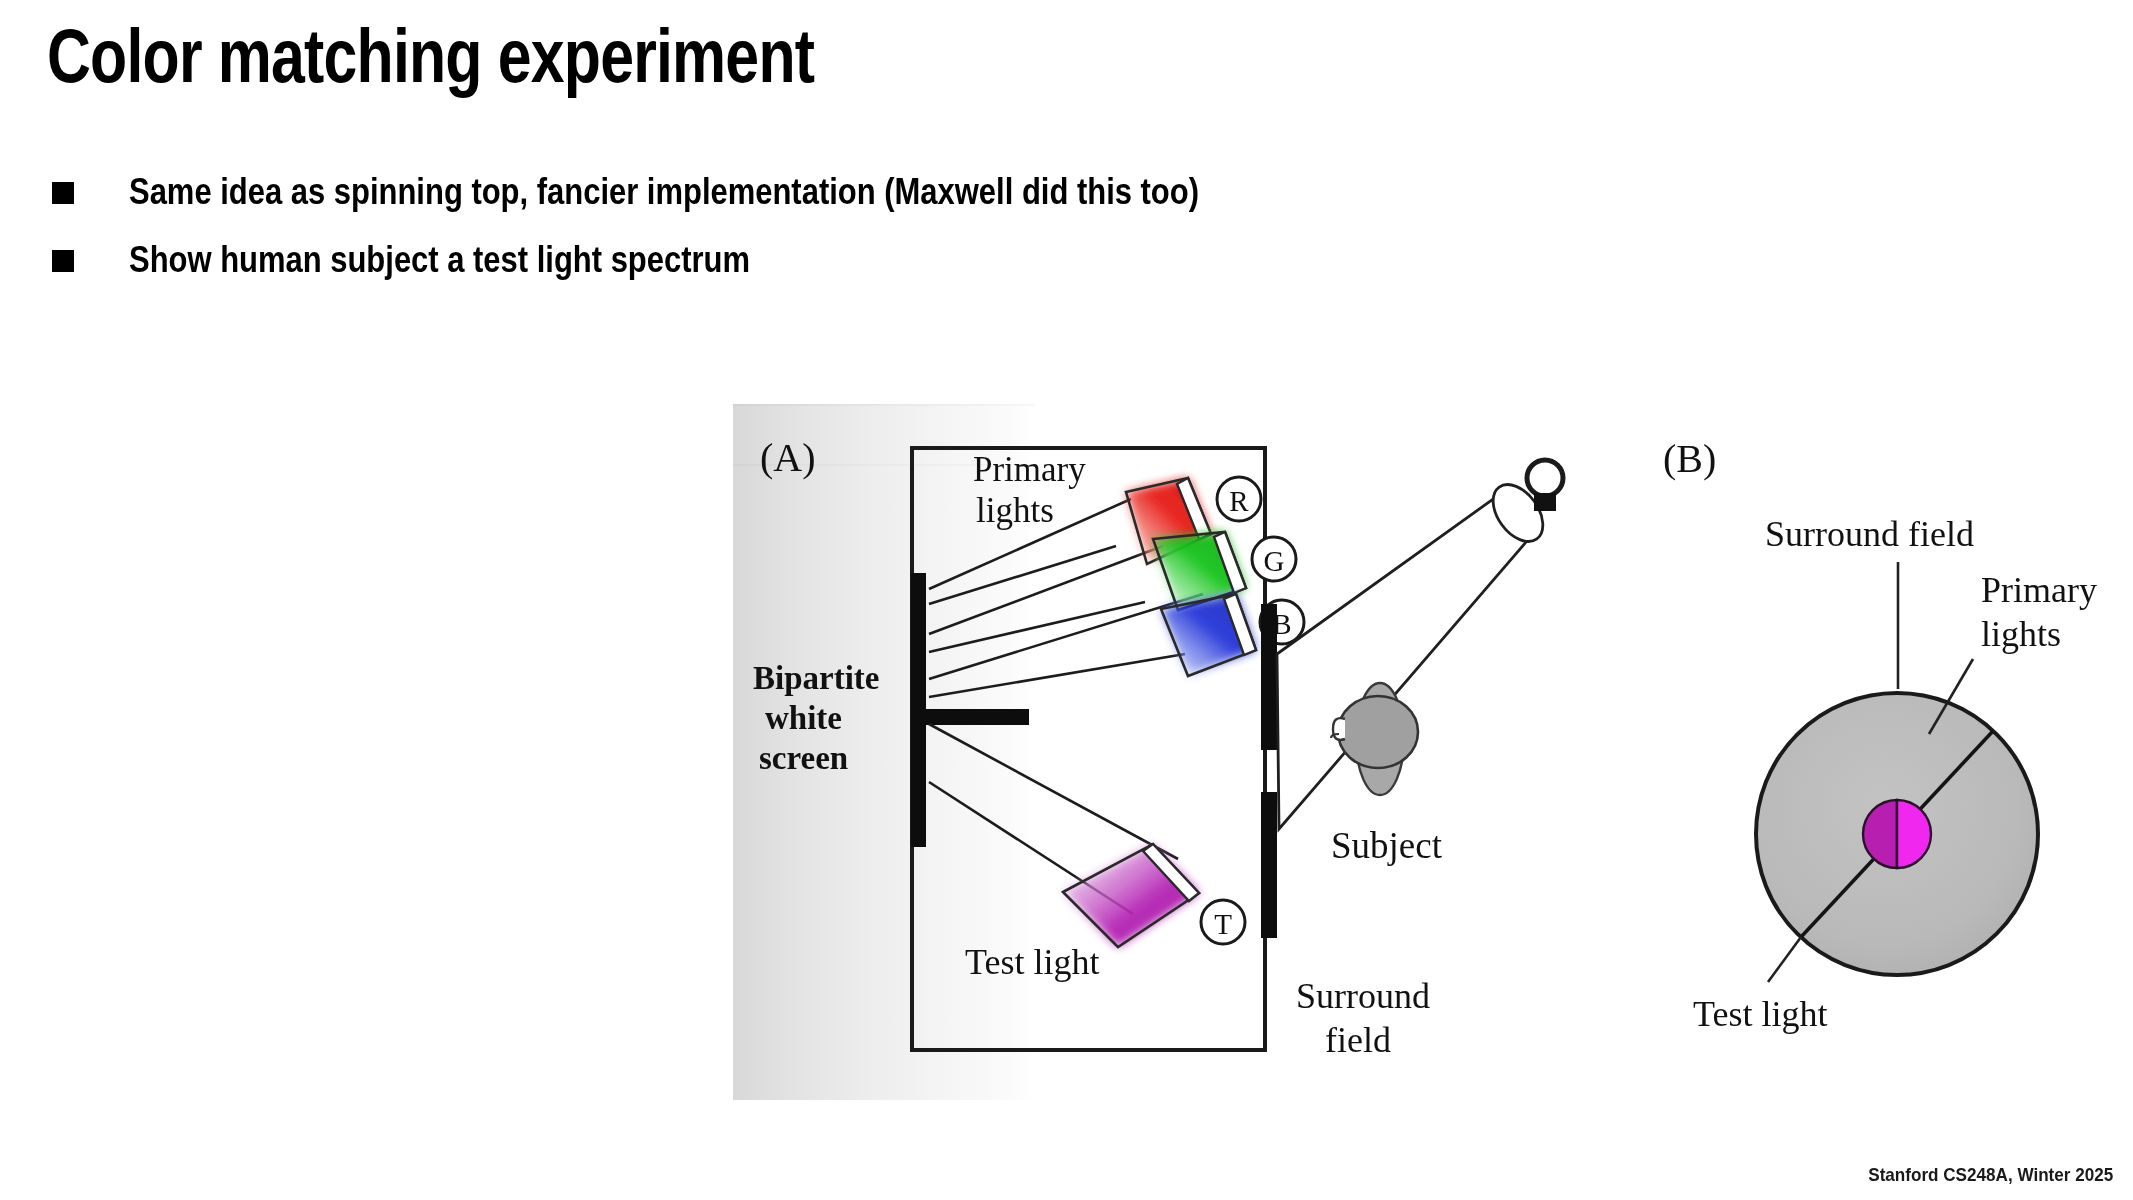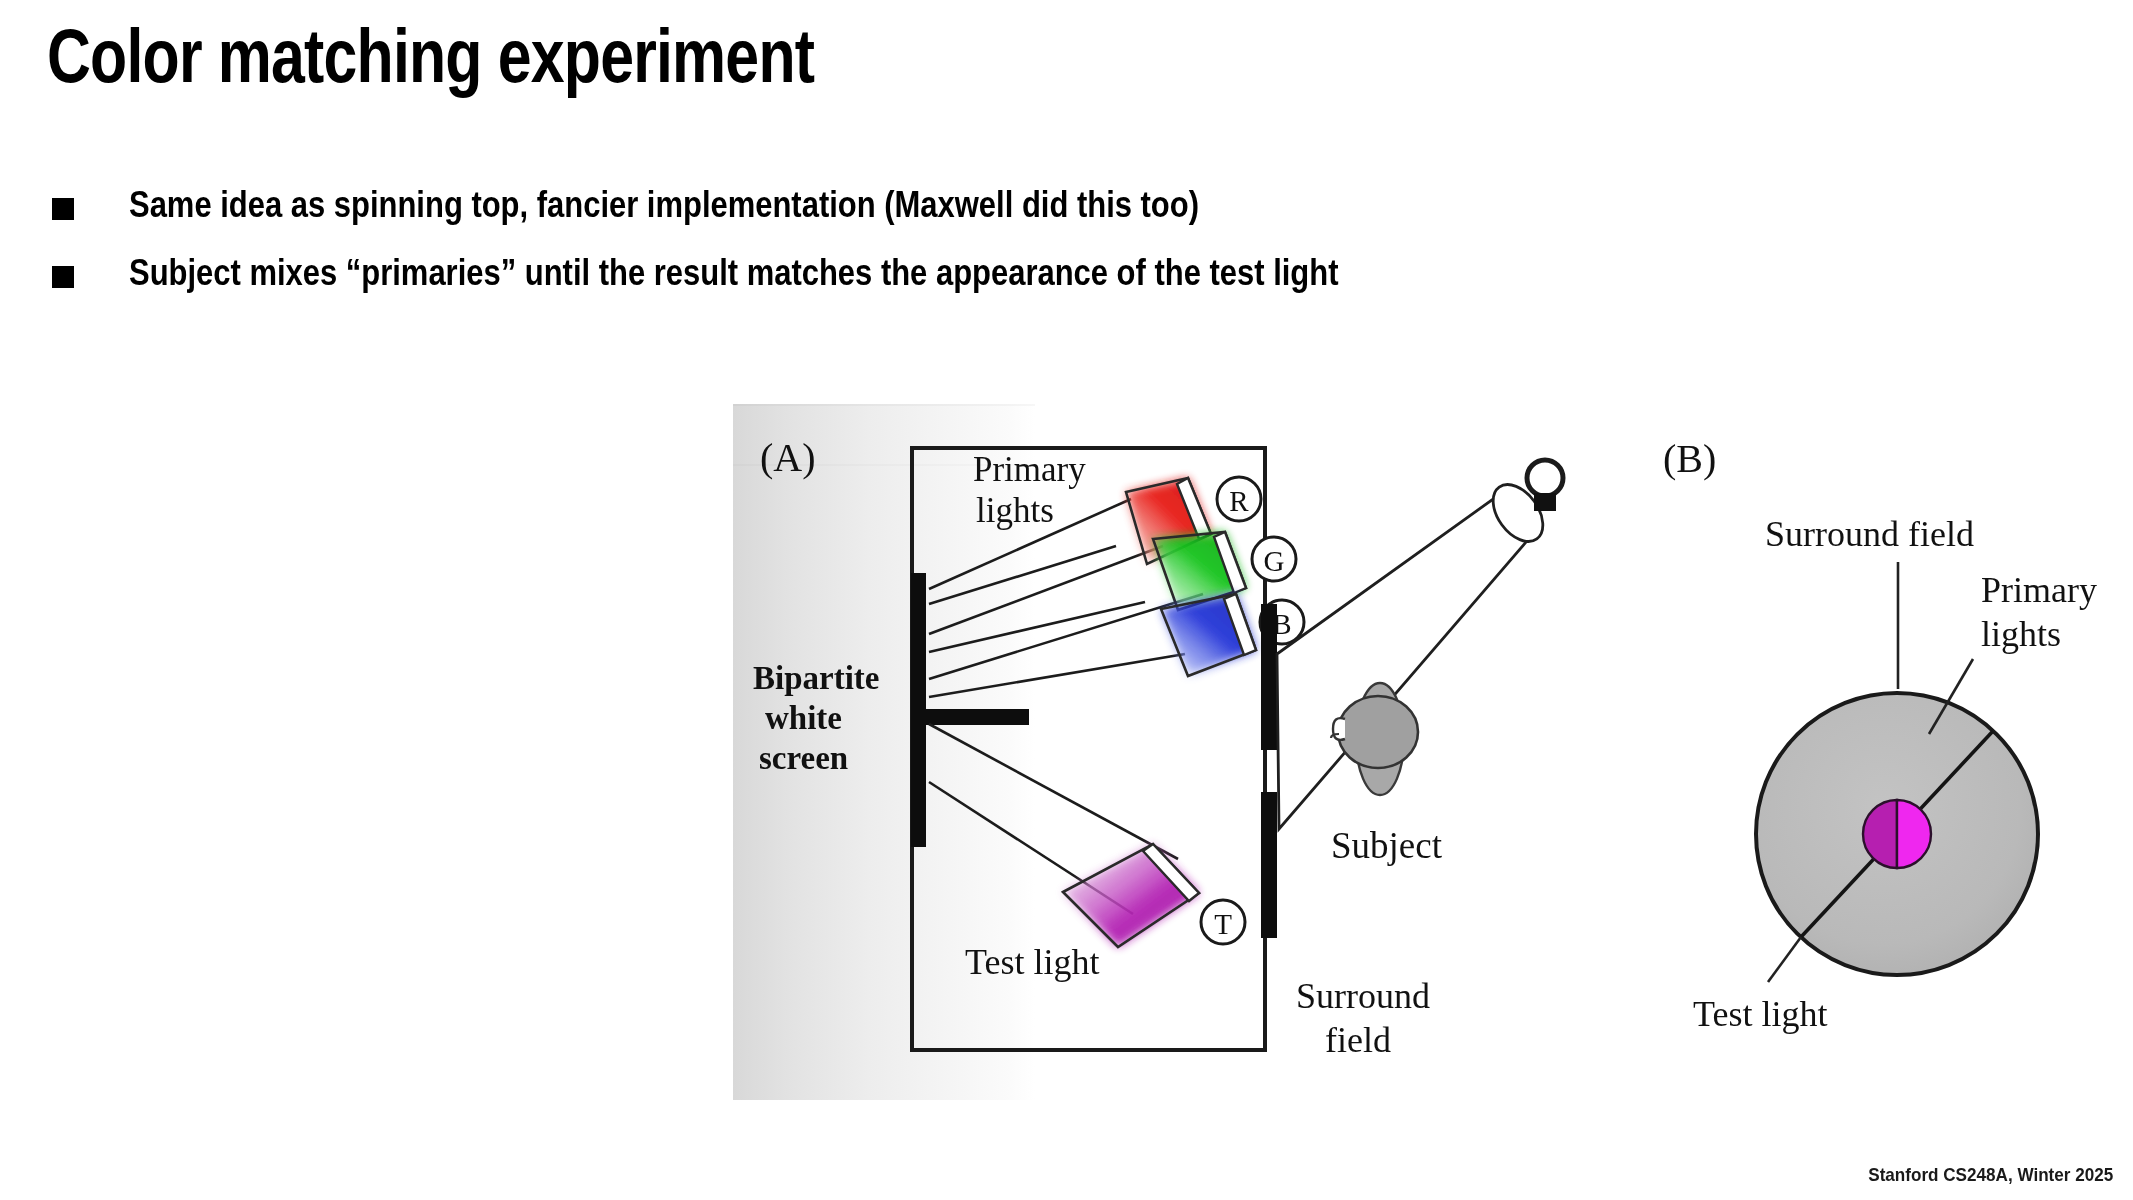--- a/index.html
+++ b/index.html
@@ -33,21 +33,21 @@
 
   
   #bullet-list {
     position: absolute;
     left: 52px;
     top: 168px;
     width: 1700px;
   }
   .bullet-row {
     display: flex;
-    align-items: center;
+    align-items: flex-start;
     height: 68px;
   }
   .bullet-marker {
     width: 22px;
     height: 22px;
     background: #000000;
     margin-top: 14px;
     flex: 0 0 auto;
   }
   .bullet-text {
@@ -124,21 +124,21 @@
 
 <div id="slide-title">Color matching experiment</div>
 
 <div id="bullet-list">
   <div class="bullet-row">
     <div class="bullet-marker"></div>
     <div class="bullet-text">Same idea as spinning top, fancier implementation (Maxwell did this too)</div>
   </div>
   <div class="bullet-row">
     <div class="bullet-marker"></div>
-    <div class="bullet-text">Subject mixes “primaries” until the result matches the appearance of the test light</div>
+    <div class="bullet-text">Show human subject a test light spectrum</div>
   </div>
 </div>
 
 <div id="figure">
 
   <div id="scan-paper">
     <div id="scan-paper-lines"></div>
   </div>
 
   <svg id="fig-svg" width="1400" height="700" viewBox="0 0 1400 700">

